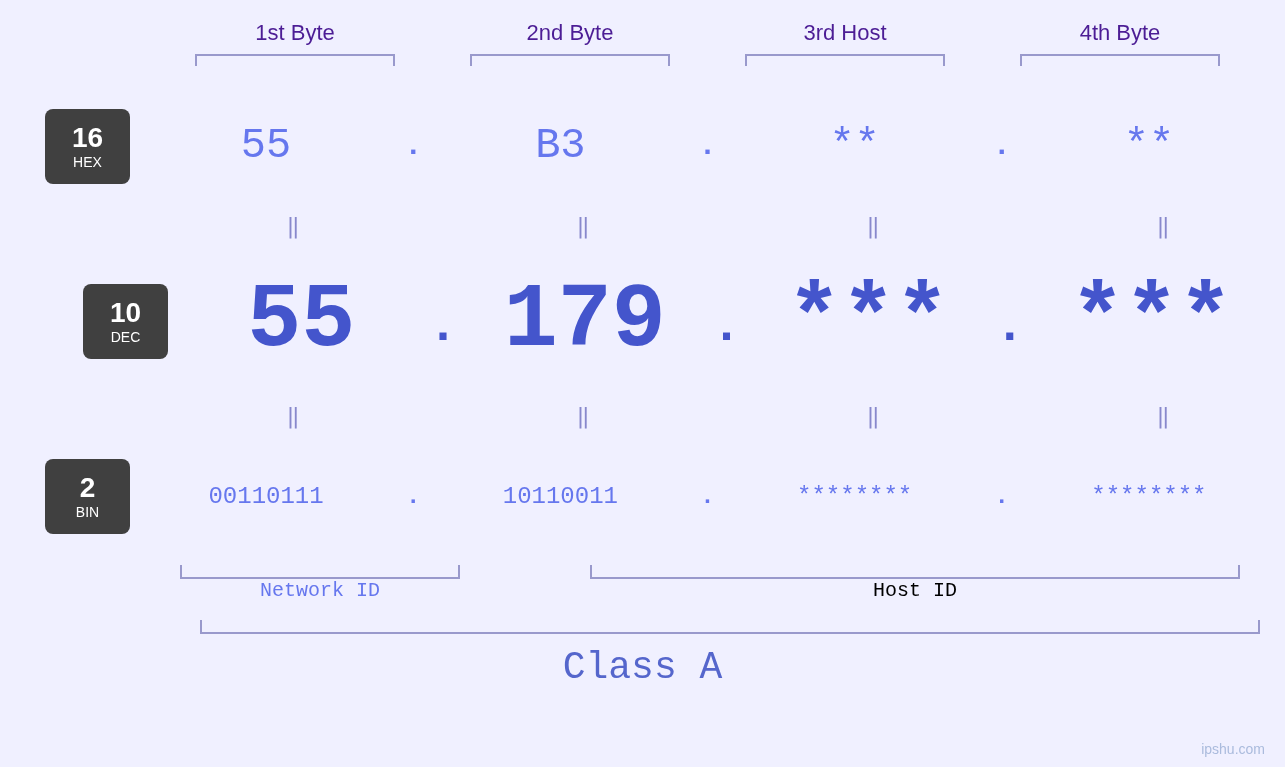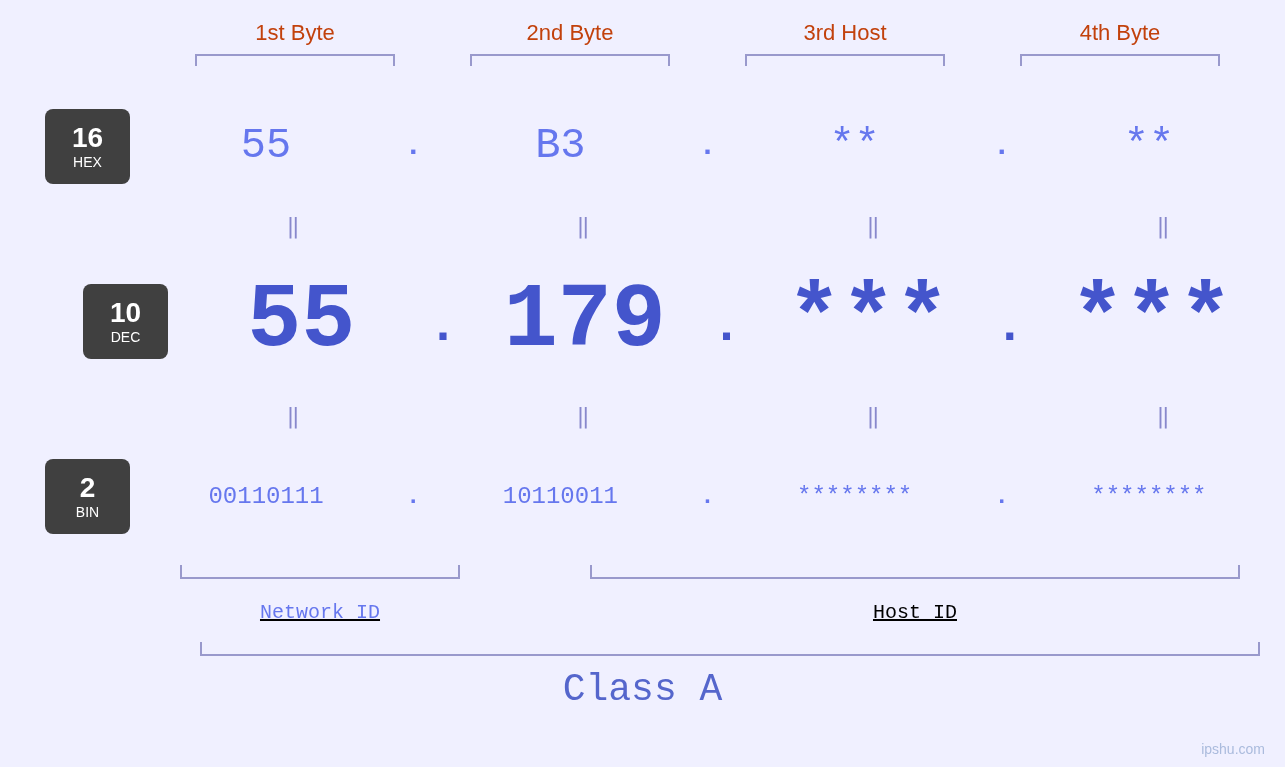--- a/index.html
+++ b/index.html
@@ -28,21 +28,21 @@
       display: flex;
       width: 1100px;
       margin-left: 130px;
       justify-content: space-around;
       margin-bottom: 8px;
     }
 
     .byte-header {
       width: 230px;
       text-align: center;
-      color: #c2410c;
+      color: #4c1d95;
       font-size: 22px;
       font-family: Arial, sans-serif;
     }
 
     
     .bracket-top {
       display: flex;
       width: 1100px;
       margin-left: 130px;
       justify-content: space-around;
@@ -276,21 +276,21 @@
       <div class="cell-value bin-val">********</div>
     </div>
   </div>
 
   <div style="display:flex; width:1100px; margin-left:175px; margin-top:4px;">
     <div style="width:280px; height:14px; border-bottom:2px solid #9999cc; border-left:2px solid #9999cc; border-right:2px solid #9999cc;"></div>
     <div style="width:130px;"></div>
     <div style="width:650px; height:14px; border-bottom:2px solid #9999cc; border-left:2px solid #9999cc; border-right:2px solid #9999cc;"></div>
   </div>
 
-  <div style="display:flex; width:1100px; margin-left:175px; margin-top:22px;text-decoration:underline;">
+  <div style="display:flex; width:1100px; margin-left:175px; margin-top:0;">
     <div style="width:280px; text-align:center; color:#6677ee; font-size:20px; font-family:'Courier New',monospace;">Network ID</div>
     <div style="width:130px;"></div>
     <div style="width:650px; text-align:center; color:#000000; font-size:20px; font-family:'Courier New',monospace;">Host ID</div>
   </div>
 
   <div style="width:1060px; margin-left:175px; margin-top:18px; height:14px; border-bottom:2px solid #9999cc; border-left:2px solid #9999cc; border-right:2px solid #9999cc;"></div>
 
   <div class="class-label" style="margin-top:12px;">Class A</div>
 
   <div class="watermark">ipshu.com</div>

